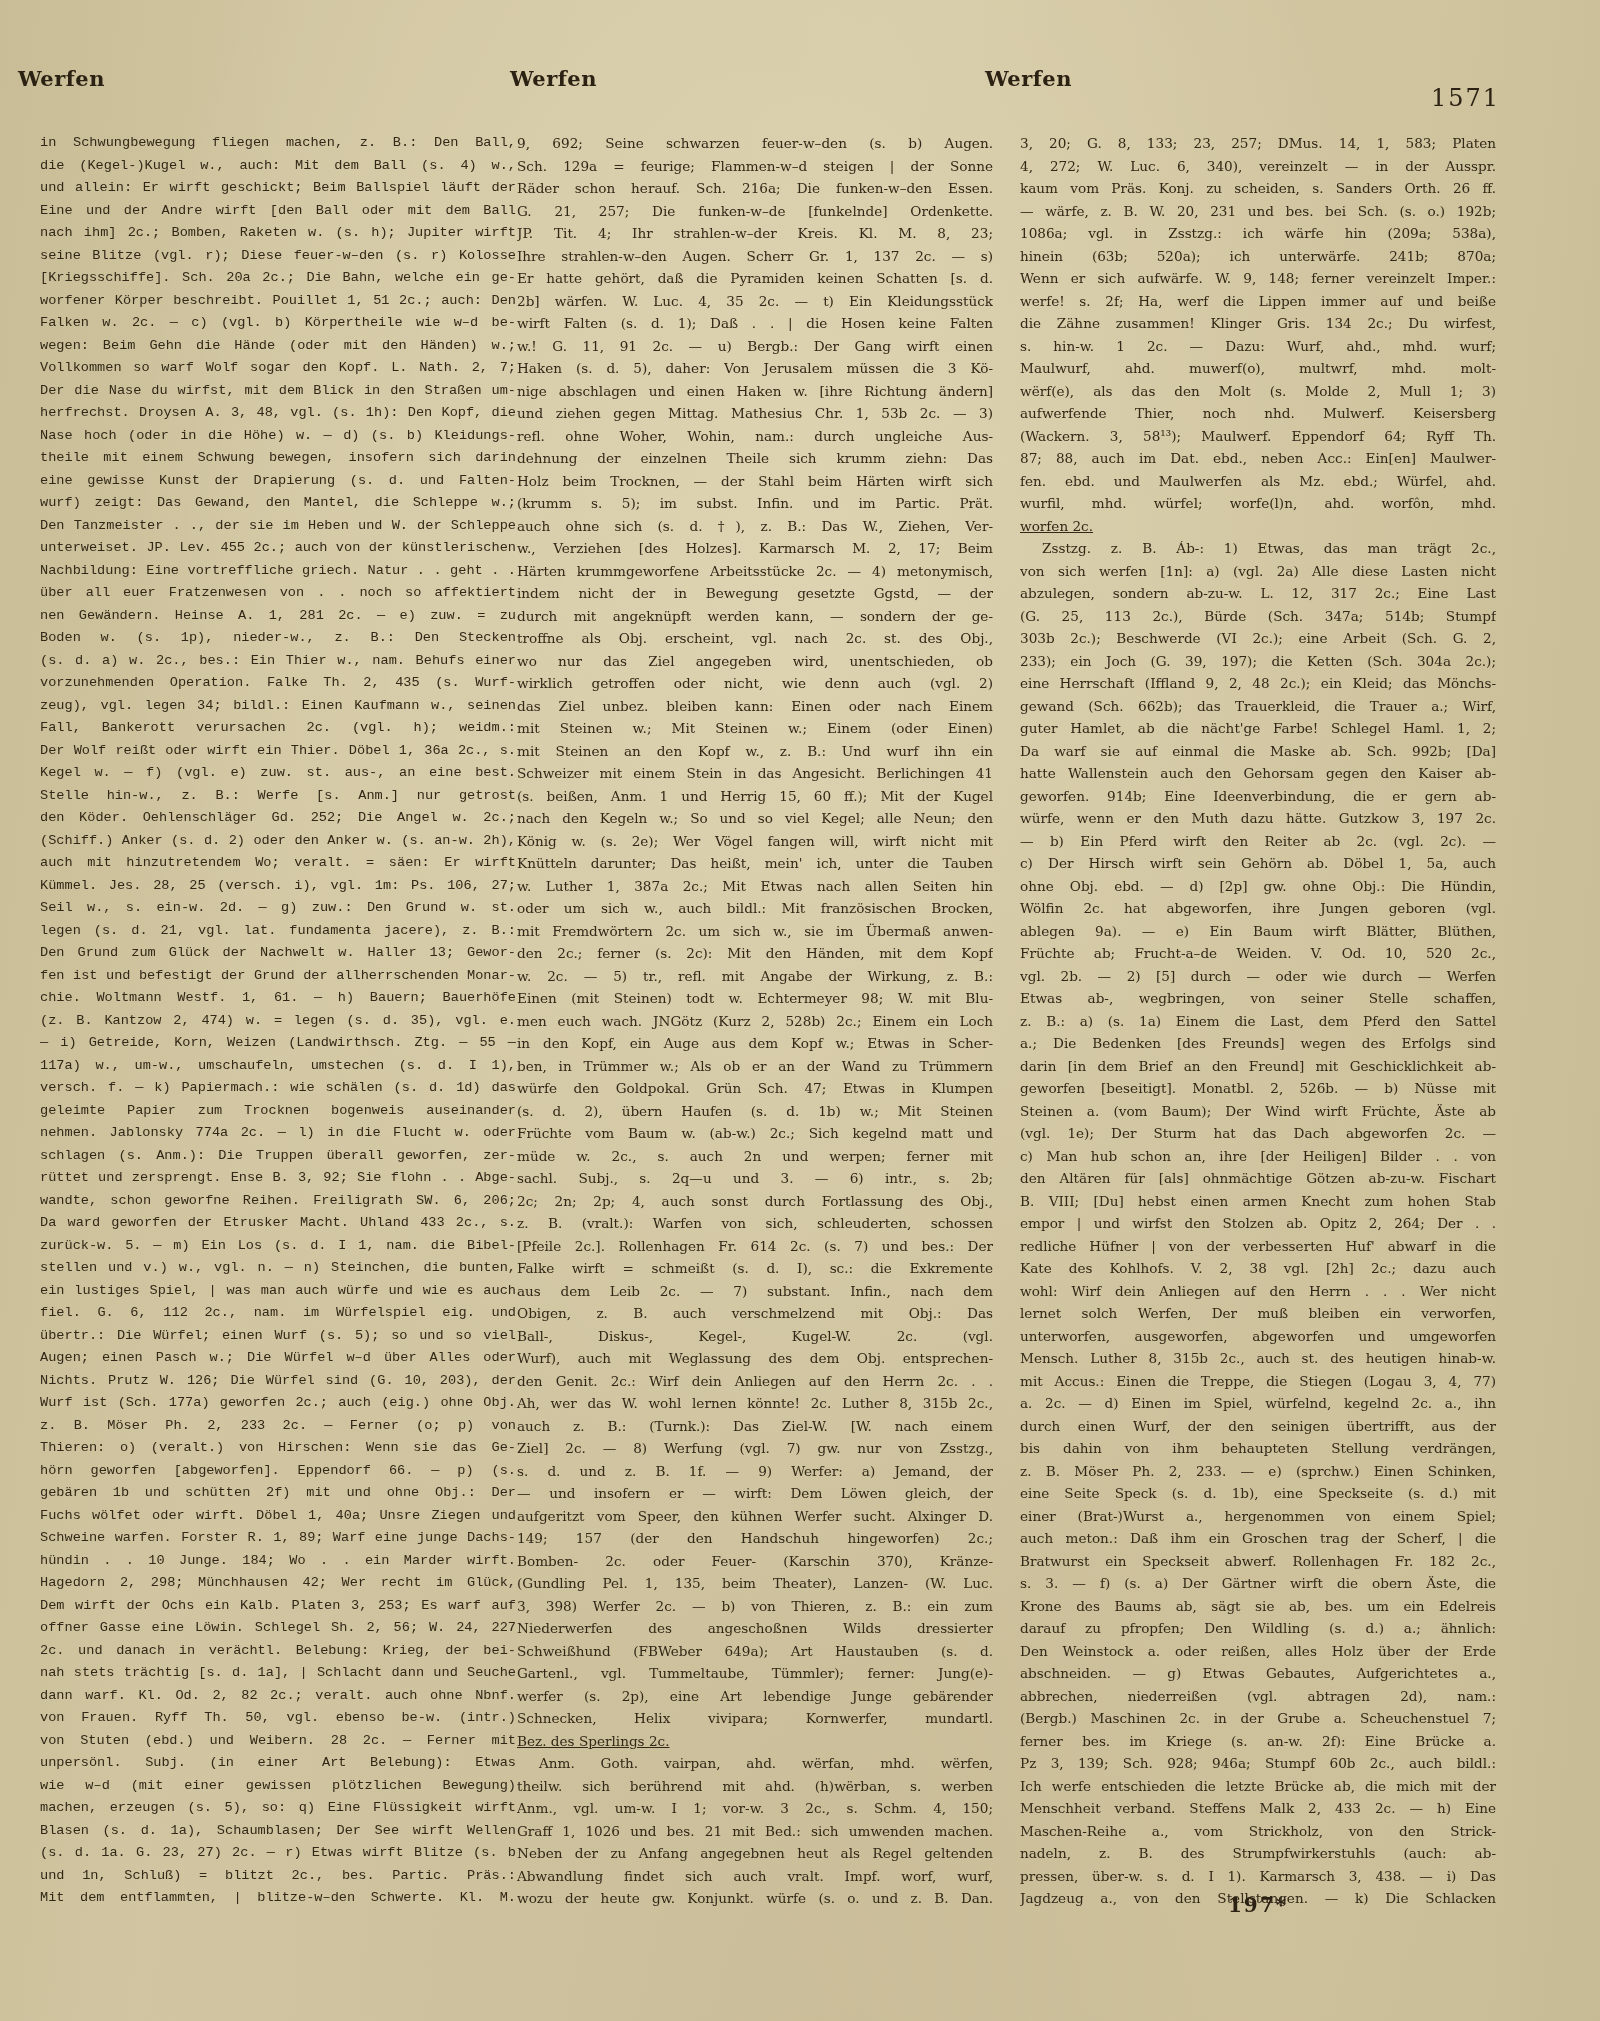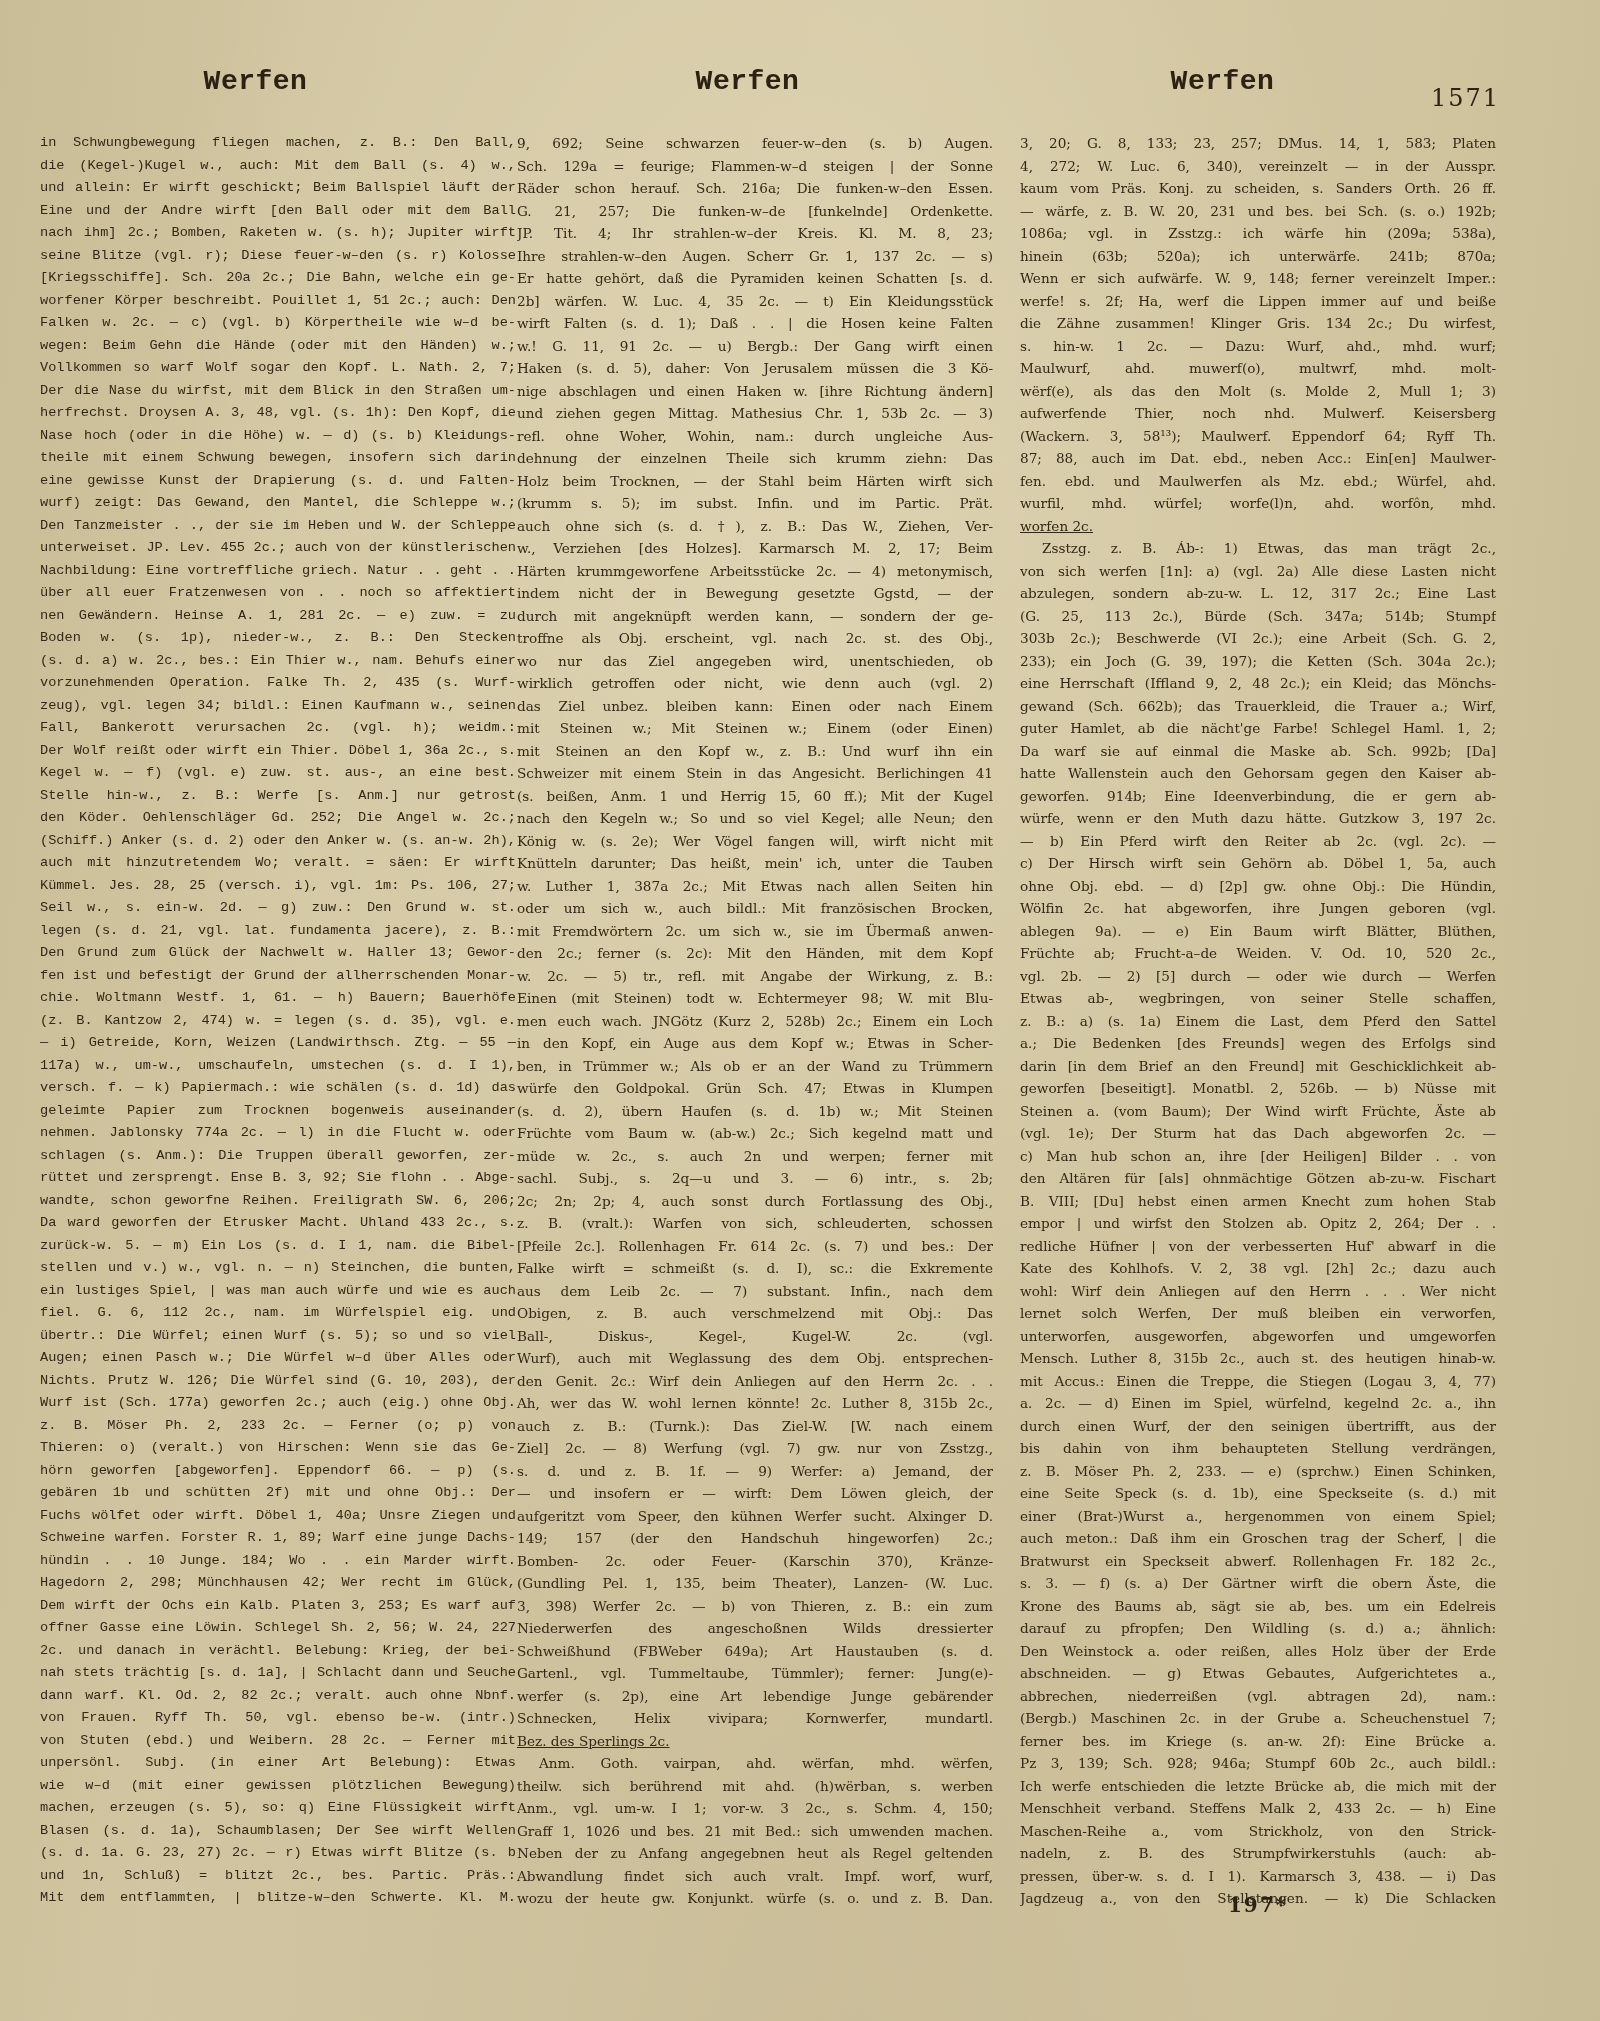--- a/index.html
+++ b/index.html
@@ -9,23 +9,22 @@
     background:
       radial-gradient(ellipse at 48% 30%, rgba(255,248,222,.25) 0%, rgba(255,248,222,0) 55%),
       radial-gradient(ellipse at 50% 110%, rgba(120,100,60,.12) 0%, rgba(120,100,60,0) 60%),
       linear-gradient(95deg,#c9bd97 0%, #d2c6a2 18%, #d5c9a5 50%, #d0c49f 82%, #c7bb95 100%);
     font-family:"DejaVu Serif", serif;
     color:#322817;
     overflow:hidden;
   }
   .running-head{
     position:absolute;top:66px;width:475px;
-    text-align:center;font-weight:700;font-size:28px;letter-spacing:.5px;
+    text-align:left;font-weight:700;font-size:21px;letter-spacing:.5px;
     color:#2c2213;
-    font-family:Liberation Mono, monospace;
   }
   .rh1{left:18px;} .rh2{left:510px;} .rh3{left:985px;}
   .page-number{
     position:absolute;top:64px;left:1360px;width:140px;
     text-align:right;font-size:24px;letter-spacing:2px;color:#2c2213;margin-top:20px;
   }
   .col{
     position:absolute;top:132px;width:476px;
     font-size:13.6px;
   }

